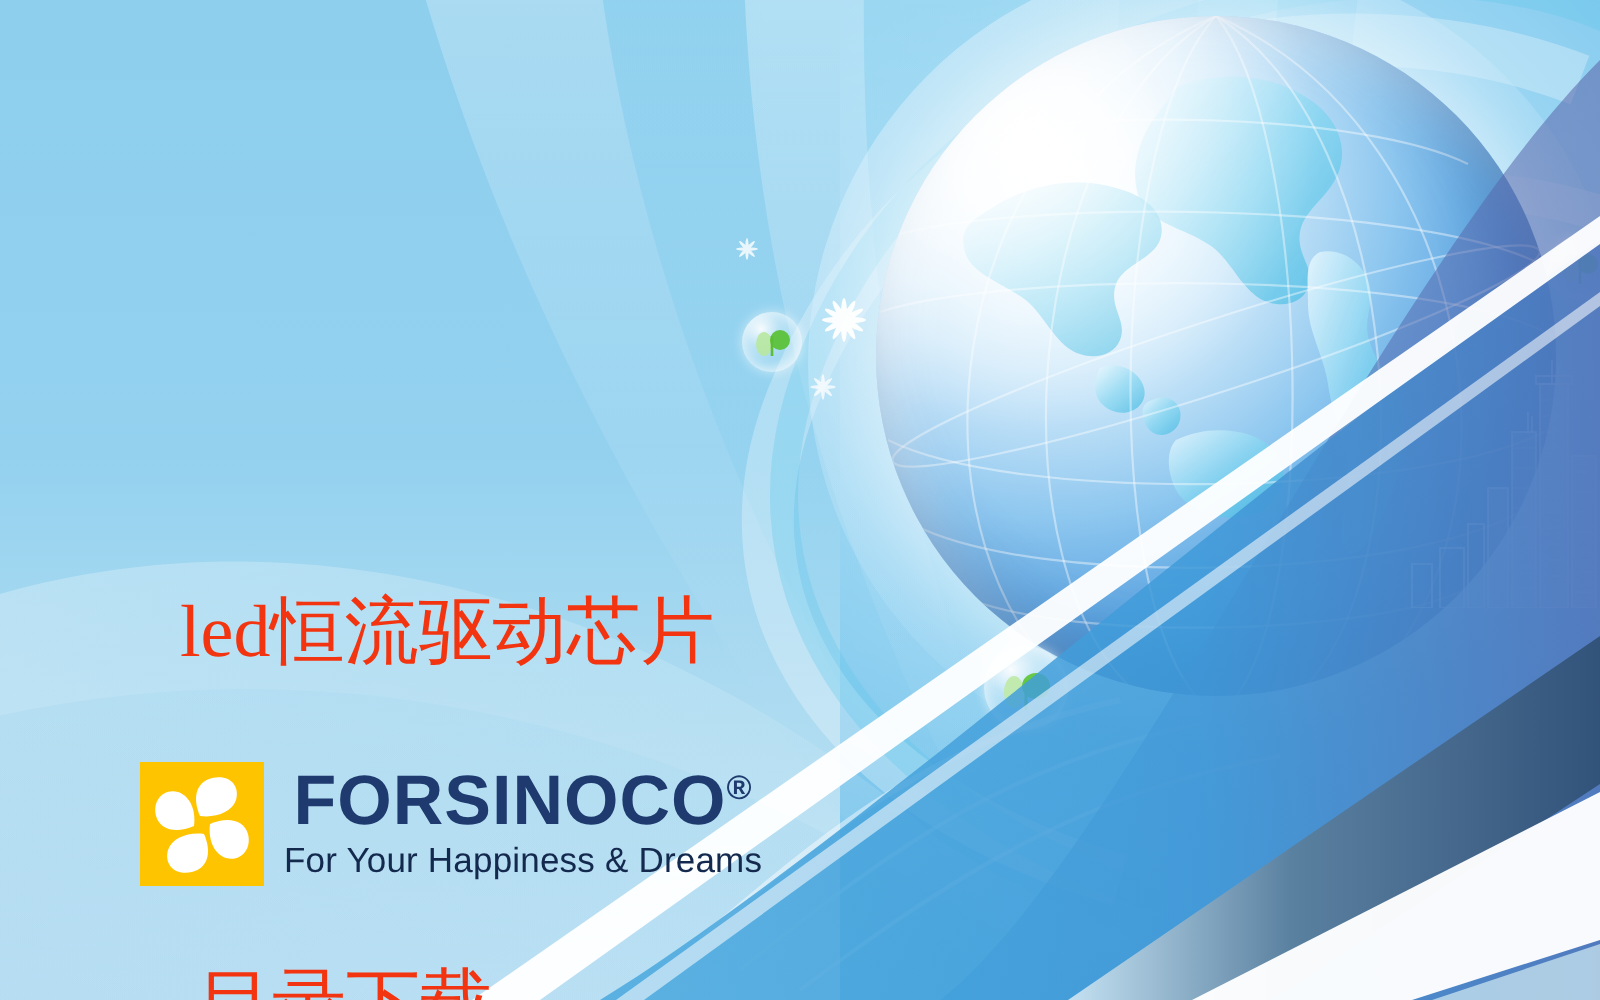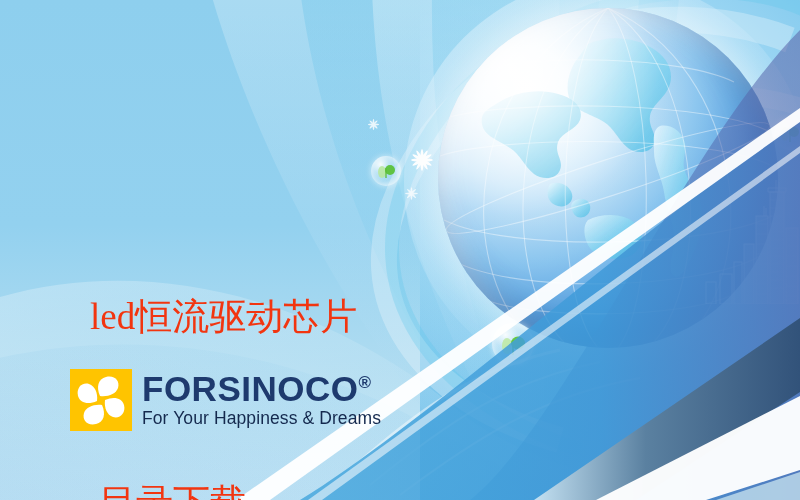--- a/index.html
+++ b/index.html
@@ -104,23 +104,24 @@
     white-space: pre;
     letter-spacing: 0px;
   }
   .headline .line1 { display: block; }
   .headline .line2 { display: block; padding-left: 9px; }
 
   
   .logo {
     position: absolute;
     left: 70px;
-    top: 369px;
+    top: 381px;
     display: flex;
     align-items: flex-start;
+    text-align: center;
   }
   .logo-mark {
     width: 62px;
     height: 62px;
     background: #ffc400;
     flex: 0 0 auto;
     position: relative;
   }
   .logo-text {
     margin-left: 10px;

